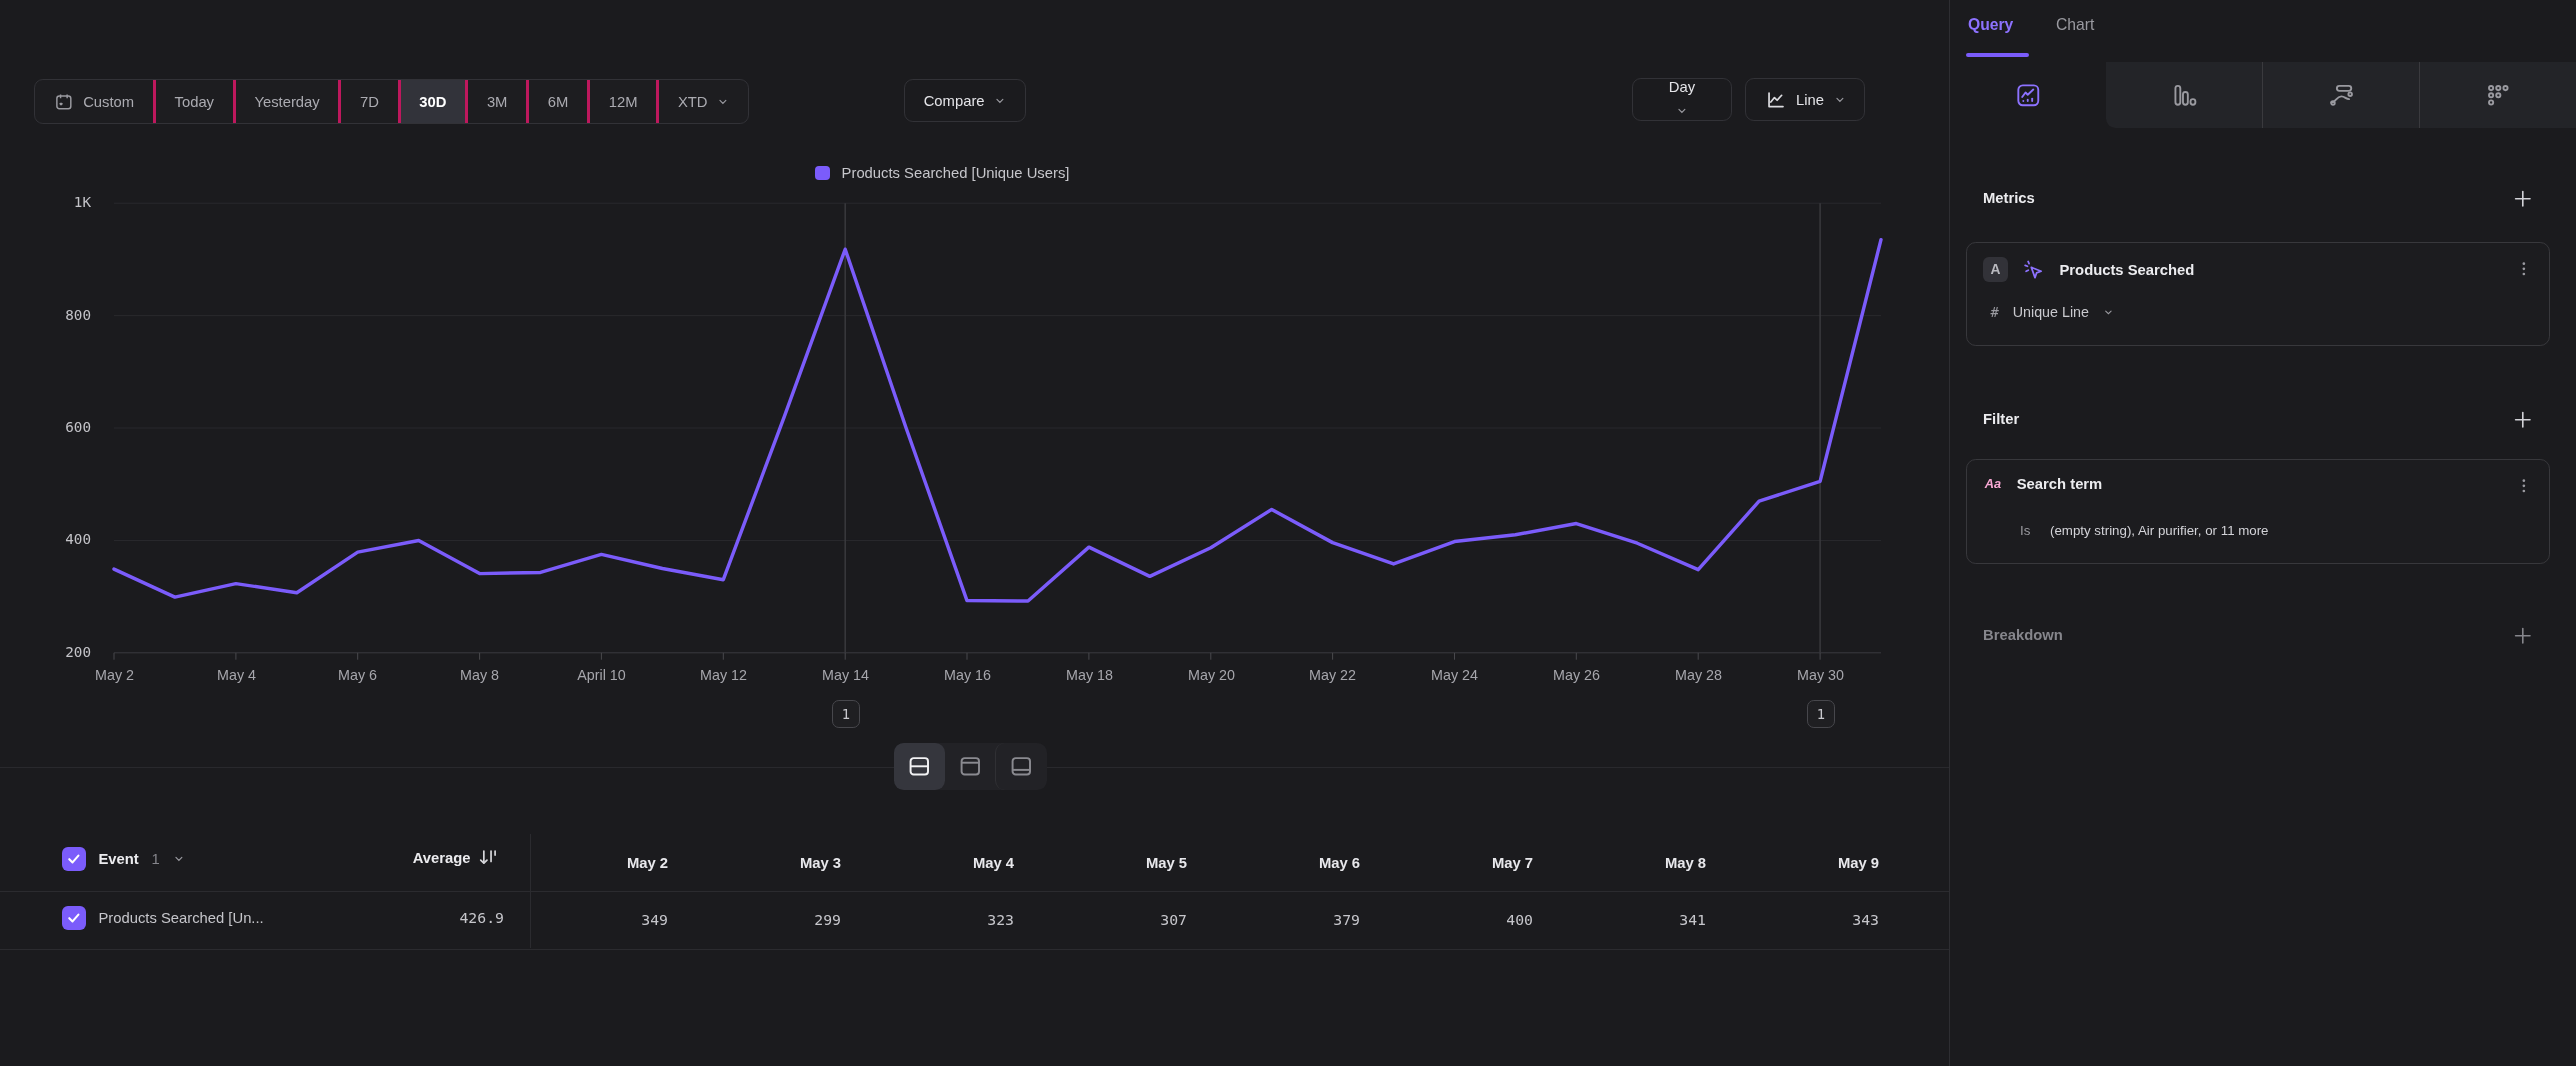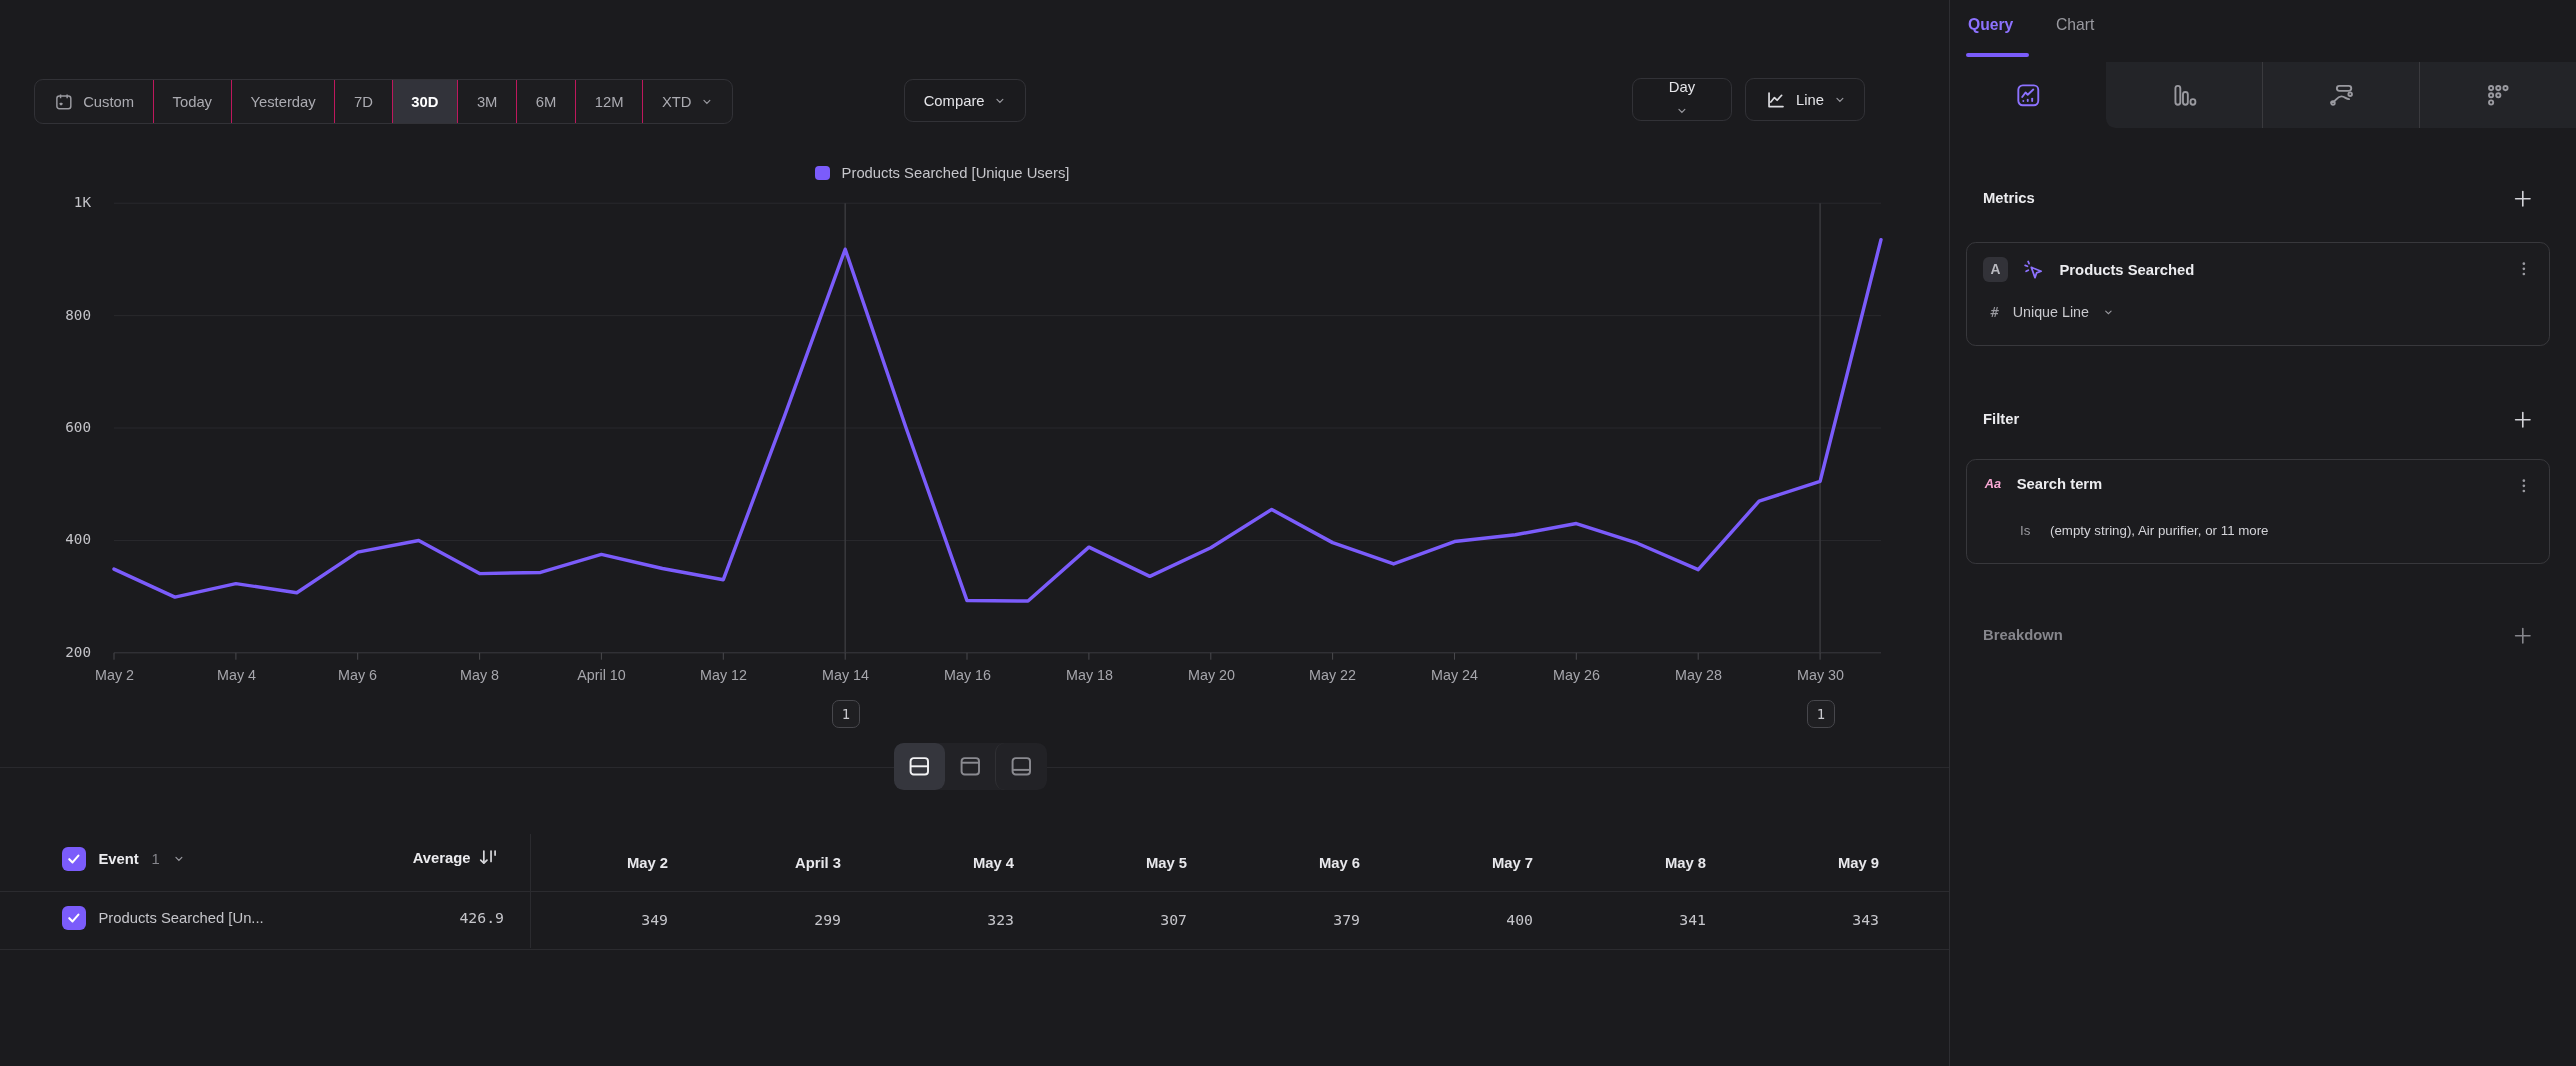--- a/index.html
+++ b/index.html
@@ -12,21 +12,21 @@
   .abs{position:absolute;}
   svg{display:block;}
 
   
   .range-group{
     left:34px;top:79px;height:43px;display:flex;align-items:stretch;
     border:1px solid #323237;border-radius:8.9px;background:#1d1d20;overflow:hidden;
   }
   .range-seg{
     display:flex;align-items:center;gap:9.8px;padding:0 18.7px;font-size:14.8px;
-    color:#ababb1;border-right:1px solid #be185d;cursor:default;white-space:nowrap;
+    color:#ababb1;border-right:3px solid #be185d;cursor:default;white-space:nowrap;
   }
   .range-seg:last-child{border-right:none;}
   .range-seg.active{background:#333440;background:#32333a;color:#ffffff;font-weight:bold;}
   .btn{
     position:absolute;display:flex;align-items:center;gap:9.8px;height:43px;
     padding:0 18.7px;border:1px solid #323237;border-radius:8.9px;font-size:14.8px;
     color:#e4e4e8;background:transparent;box-sizing:border-box;
   }
   .chev{color:#9a9aa0;}
 
@@ -282,21 +282,21 @@
     <svg width="21.6" height="21.6" viewBox="0 0 24 24" fill="none" stroke="#d6d6da" stroke-width="1.9" stroke-linecap="round" stroke-linejoin="round">
       <line x1="6.5" y1="4.5" x2="6.5" y2="17.5"></line>
         <polyline points="3,14.5 6.5,18 10,14.5"></polyline>
       <line x1="14.5" y1="4.5" x2="14.5" y2="16"></line>
         <line x1="19" y1="4.5" x2="19" y2="9"></line>
     </svg>
   </span>
 </div>
 <div class="abs cols" style="top:834px;" id="date-cols-header">
     <div class="tcell thead-cell" style="width: 139px;">May 2</div>
-    <div class="tcell thead-cell" style="width: 173px;">April 3</div>
+    <div class="tcell thead-cell" style="width: 173px;">May 3</div>
     <div class="tcell thead-cell" style="width: 173px;">May 4</div>
     <div class="tcell thead-cell" style="width: 173px;">May 5</div>
     <div class="tcell thead-cell" style="width: 173px;">May 6</div>
     <div class="tcell thead-cell" style="width: 173px;">May 7</div>
     <div class="tcell thead-cell" style="width: 173px;">May 8</div>
     <div class="tcell thead-cell" style="width: 173px;">May 9</div>
   </div>
 <div class="abs t-border" style="left:0;top:891px;width:1949px;height:1px;"></div>
 
 <div class="abs" style="left:62px;top:906px;display:flex;align-items:center;gap:12.8px;">

